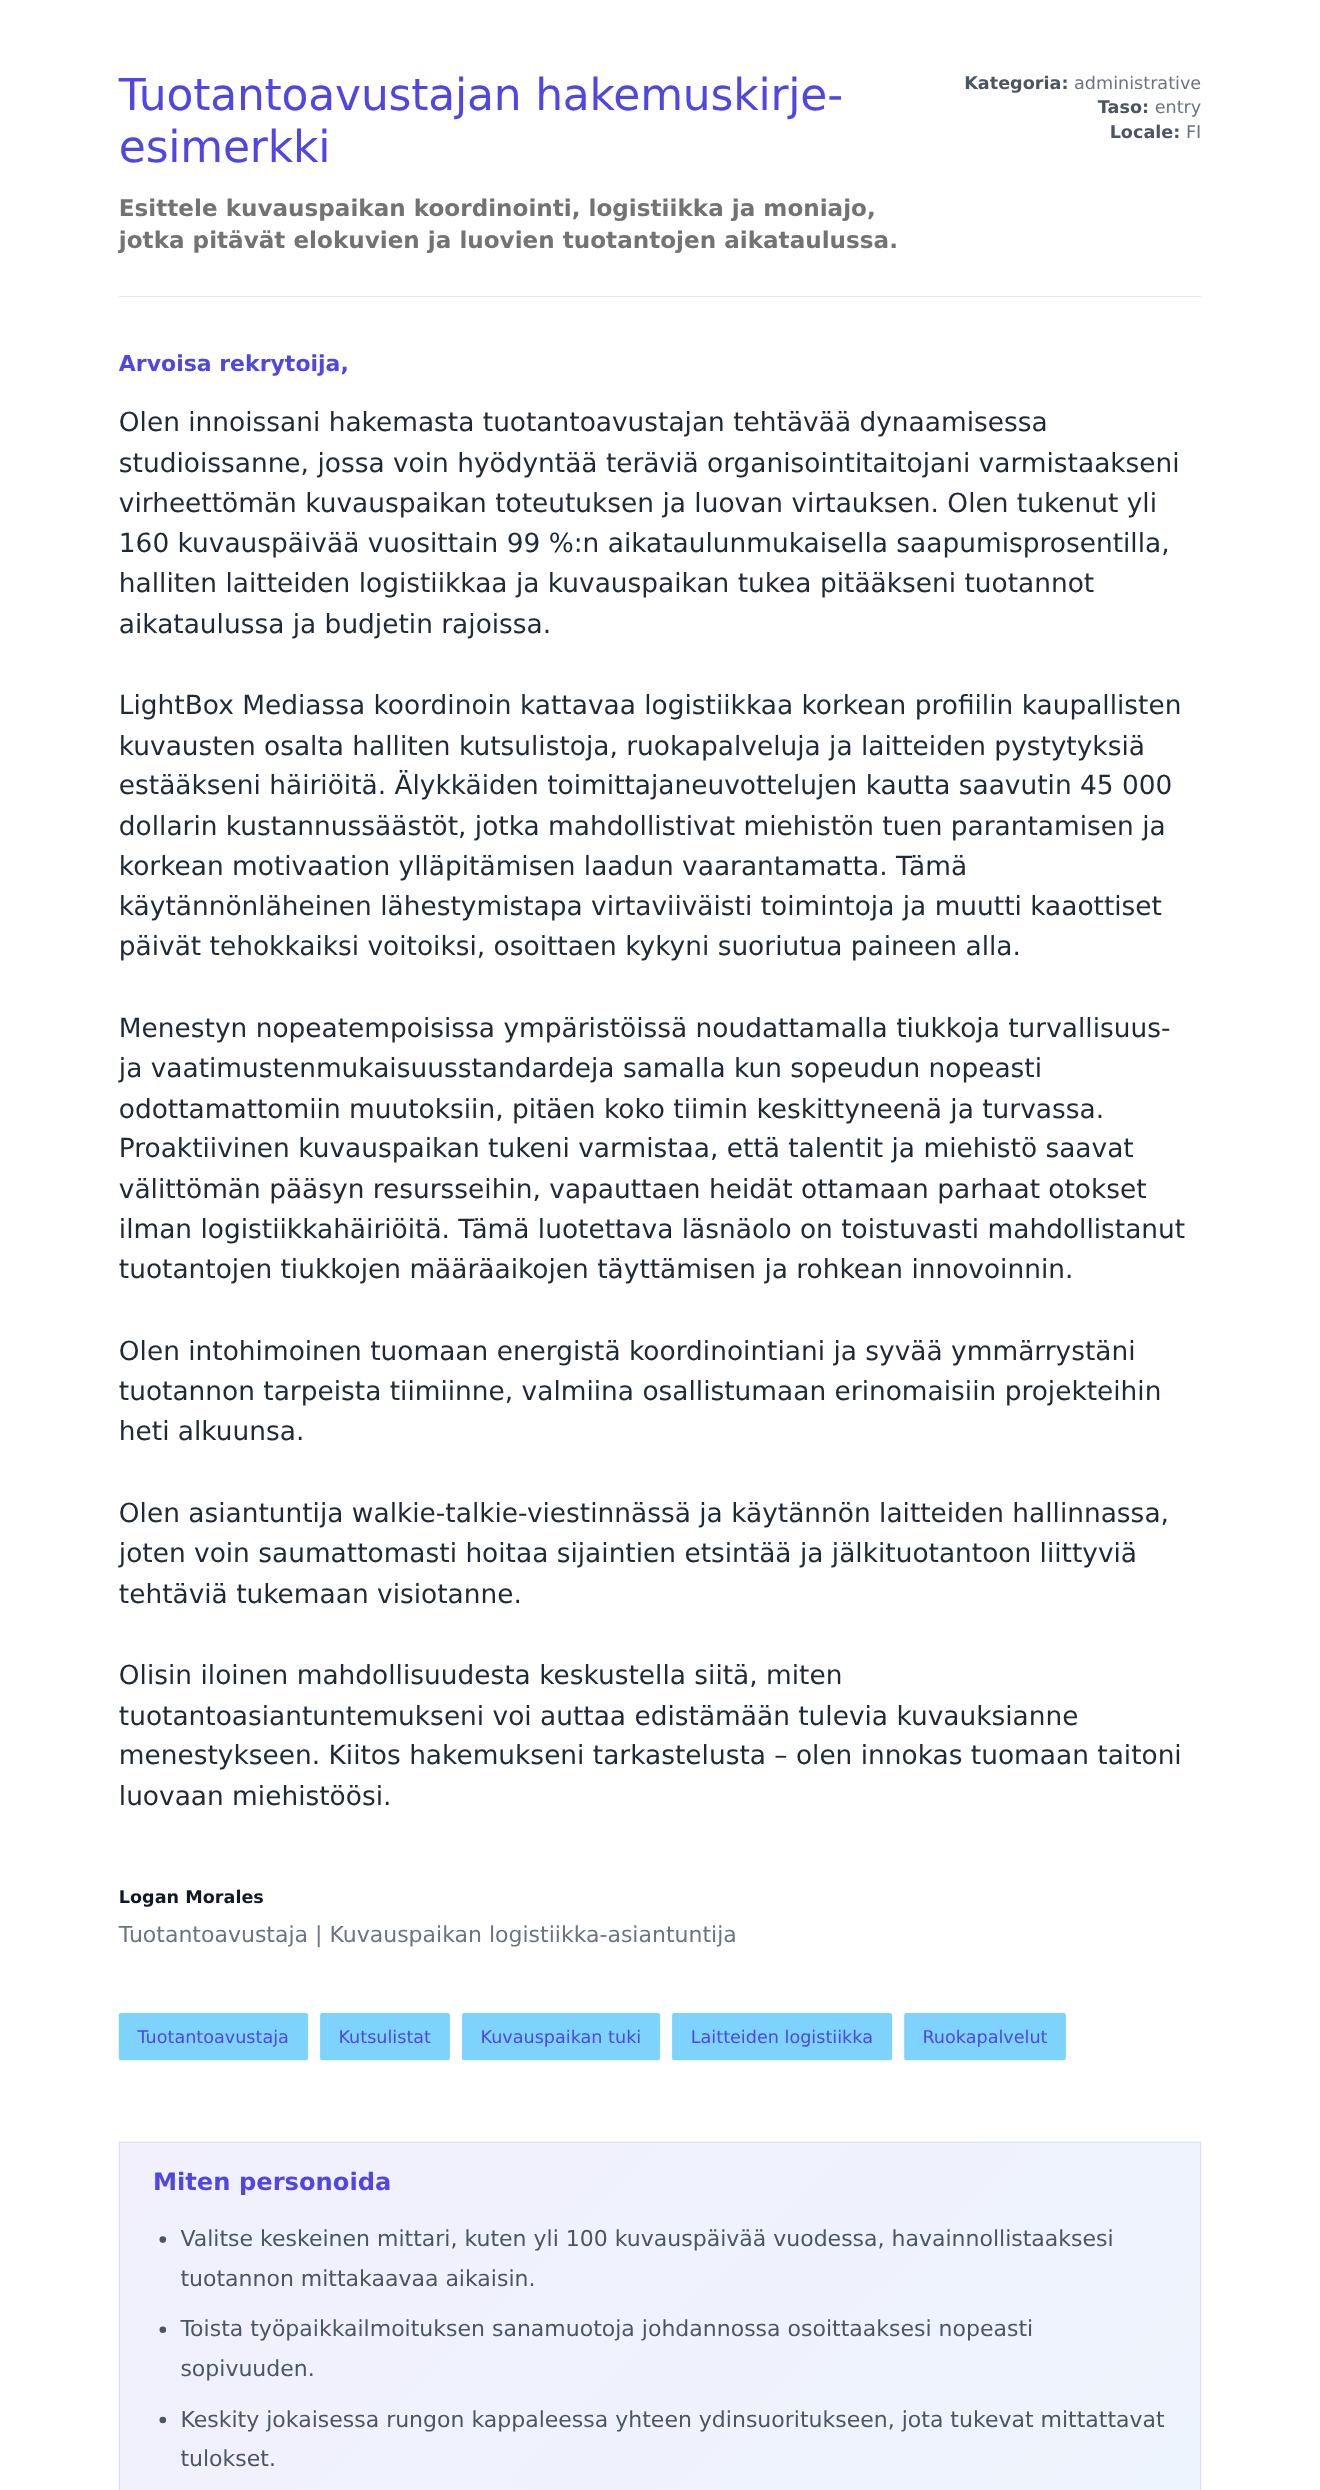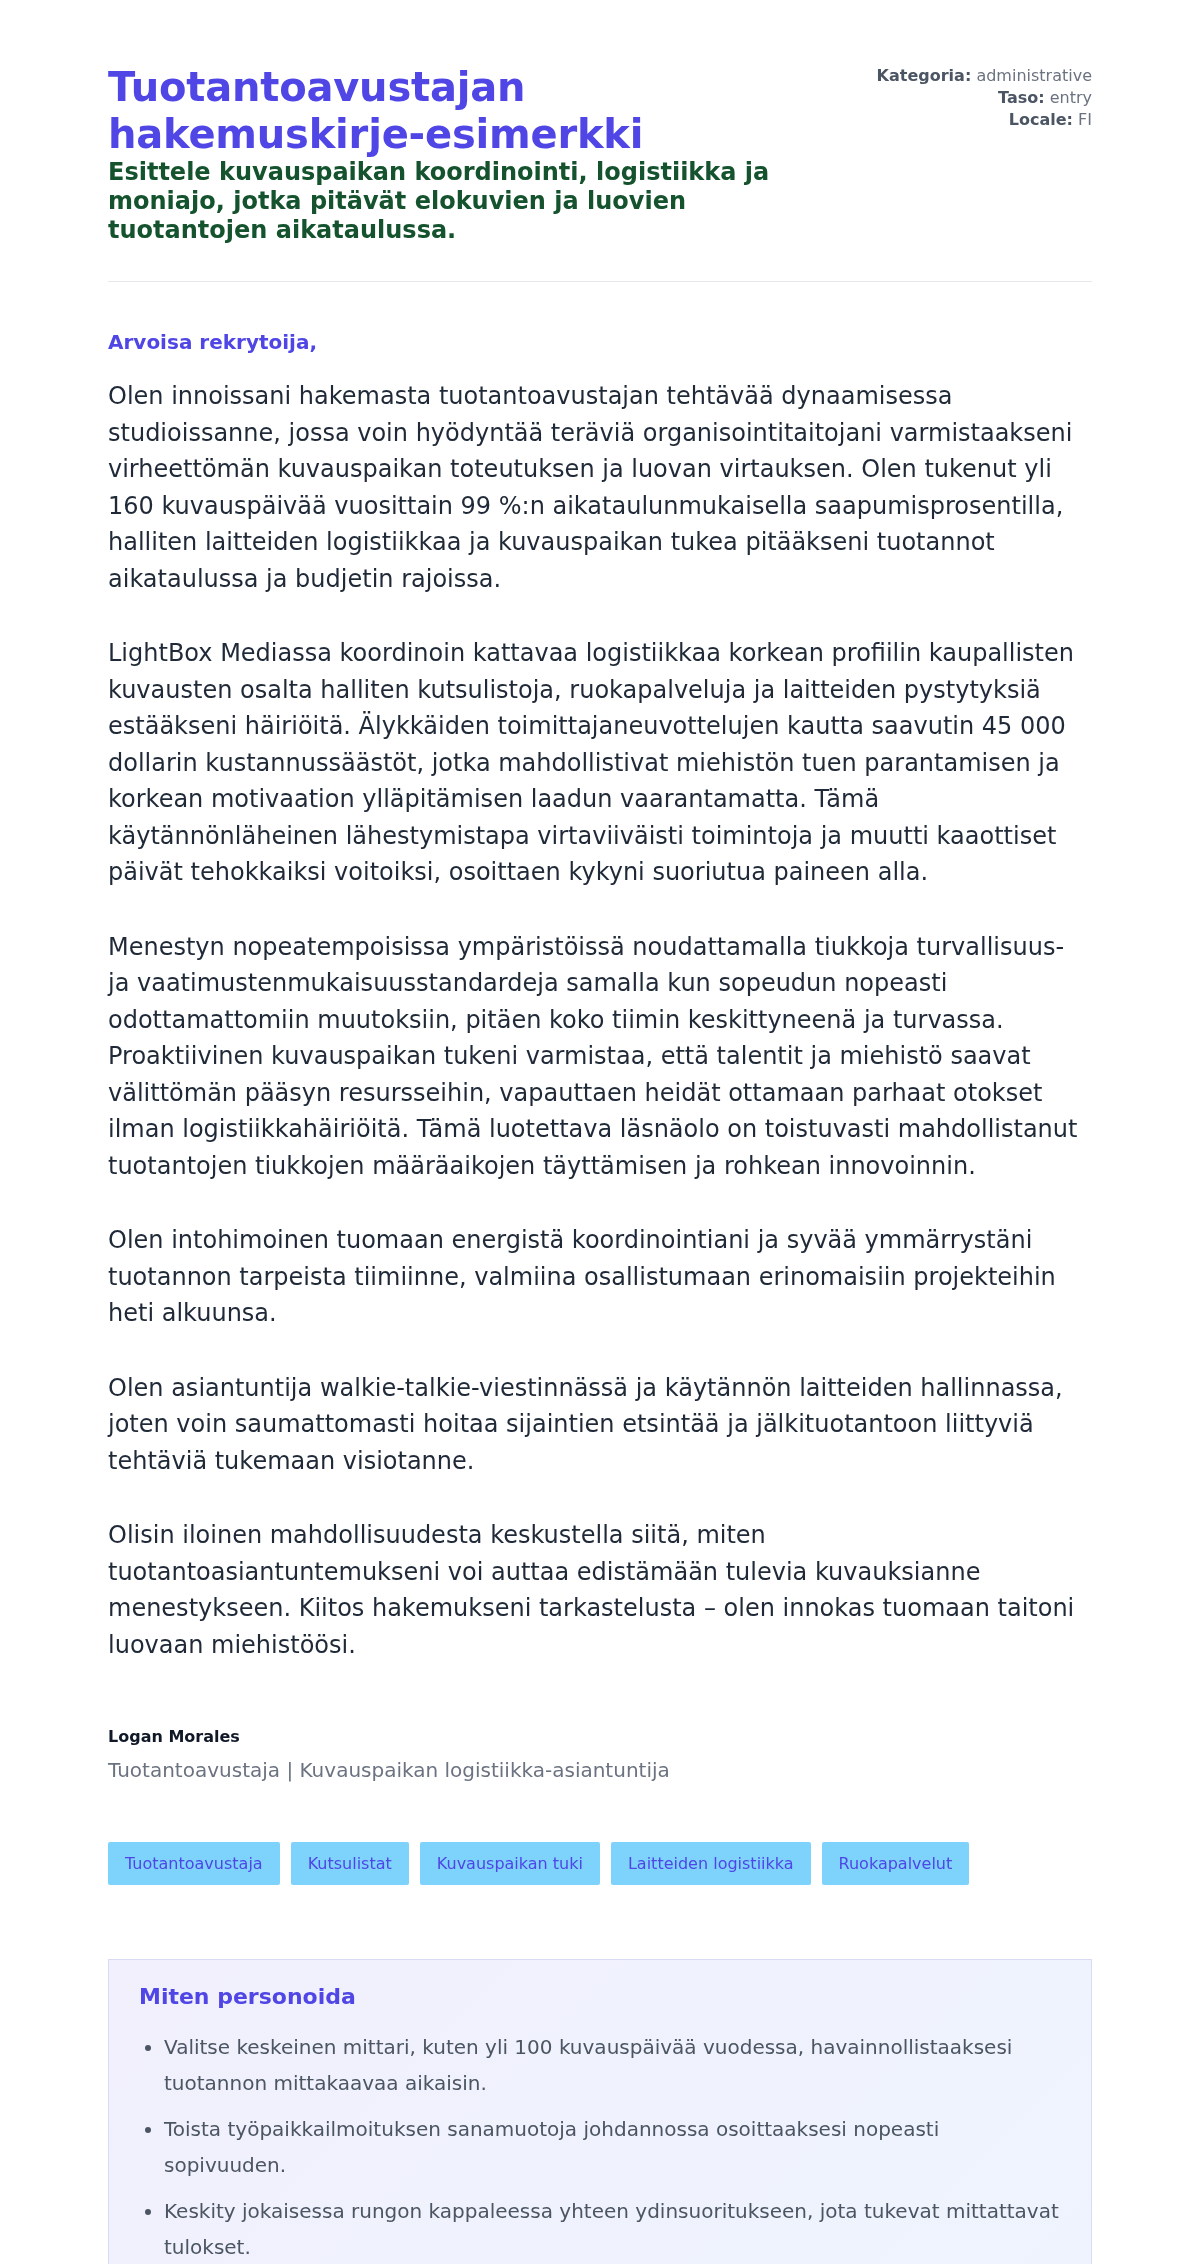--- a/index.html
+++ b/index.html
@@ -18,30 +18,30 @@
       display: flex;
       justify-content: space-between;
       align-items: flex-start;
       padding-bottom: 36px;
       border-bottom: 1px solid #e5e7eb;
     }
     .title-block { width: 720px; }
     .title {
       font-size: 40px;
       line-height: 47px;
-      font-weight: bold;
+      font-weight: normal;
       color: #4f46e5;
       letter-spacing: -0.2px;
     }
     .subtitle {
-      font-size: 24px;
+      font-size: 21px;
       line-height: 29px;
       font-weight: bold;
-      color: #14532d;
-      margin-top: 0;
+      color: #737373;
+      margin-top: 17px;
     }
     .meta {
       text-align: right;
       font-size: 16px;
       line-height: 19px;
       color: #6b7280;
       width: 250px;
       margin-top: 2px;
     }
     .meta .row { margin-bottom: 3px; }

